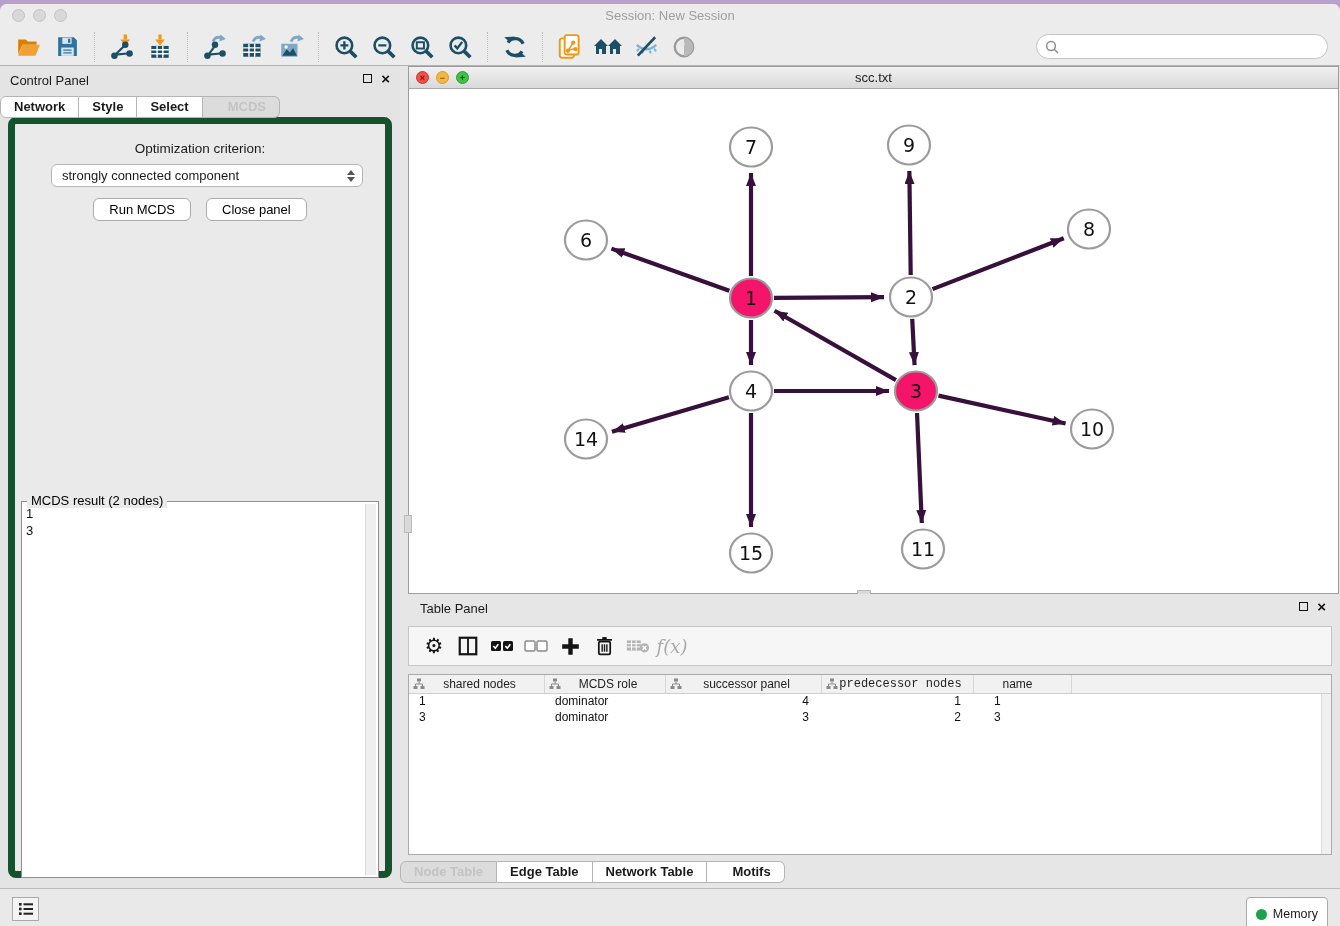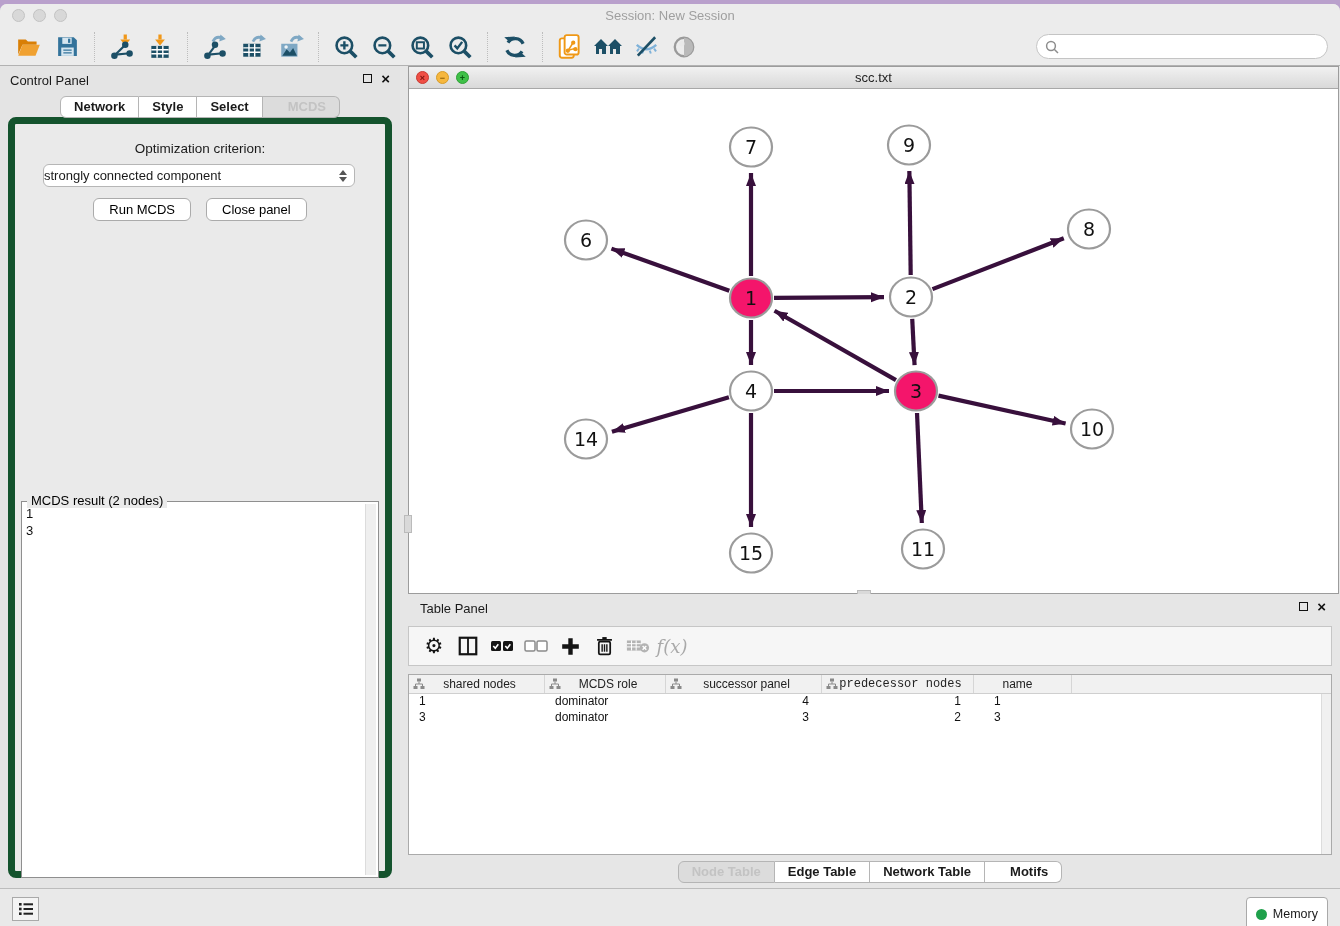--- a/index.html
+++ b/index.html
@@ -27,33 +27,33 @@
 
   
   .control-panel { position:absolute; top:62px; left:0; width:400px; height:822px; background:#e4e4e4; }
   .panel-head { position:relative; height:28px; }
   .panel-head .ptitle { position:absolute; left:10px; top:7px; }
   .panel-ctrl { position:absolute; top:7px; display:flex; gap:9px; align-items:center; }
   .control-panel .panel-ctrl { right:10px; }
   .float-ico { width:9px; height:9px; border:1.6px solid #111; display:inline-block; }
   .close-ico { font-weight:bold; font-size:15px; line-height:11px; color:#111; }
 
-  .tabs-row { position:absolute; left:0; right:0; display:flex; justify-content:center; z-index:3; }
+  .tabs-row { position:absolute; left:0; right:0; display:flex; justify-content:flex-start; z-index:3; }
   .control-panel .tabs-row { top:30px; }
   .tab { height:22px; line-height:20px; padding:0 13px; background:#fff; border:1px solid #b5b5b5;
     border-left-width:0; font-weight:600; font-size:13px; }
   .tab:first-child { border-left-width:1px; border-radius:6px 0 0 6px; }
   .tab:last-child { border-radius:0 6px 6px 0;padding-left:25px; }
   .tab.active { background:#dcdcdc; color:#c3c3c3; }
 
   .tab-pane { position:absolute; left:8px; right:8px; top:51px; height:761px; background:#eaeaea;
     border:7px solid #14532d; border-radius:8px; }
   .crit-label { position:absolute; top:17px; left:0; right:0; text-align:center; font-size:13.5px; }
-  .select { position:absolute; top:40px; left:28px; width:312px; height:23px; background:#fff;
-    border:1px solid #b6b6b6; border-radius:6px; display:flex; align-items:center; }
+  .select { position:absolute; top:40px; left:36px; width:312px; height:23px; background:#fff;
+    border:1px solid #b6b6b6; border-radius:6px; display:flex; align-items:center; padding-left:10px; }
   .select .stepper { position:absolute; right:4px; top:3px; width:15px; height:16px; display:flex;
     flex-direction:column; align-items:center; justify-content:center; gap:2px; }
   .stepper i { width:0; height:0; border-left:4px solid transparent; border-right:4px solid transparent; }
   .stepper i.up { border-bottom:5px solid #555; }
   .stepper i.dn { border-top:5px solid #555; }
   .btn-row { position:absolute; top:74px; left:0; right:0; display:flex; justify-content:center; gap:15px; }
   .btn { height:23px; padding:0 15px; background:#fff; border:1px solid #ababab; border-radius:6px;
     font-size:13px; line-height:21px; }
 
   .result-box { position:absolute; left:6px; right:6px; top:377px; height:377px;

